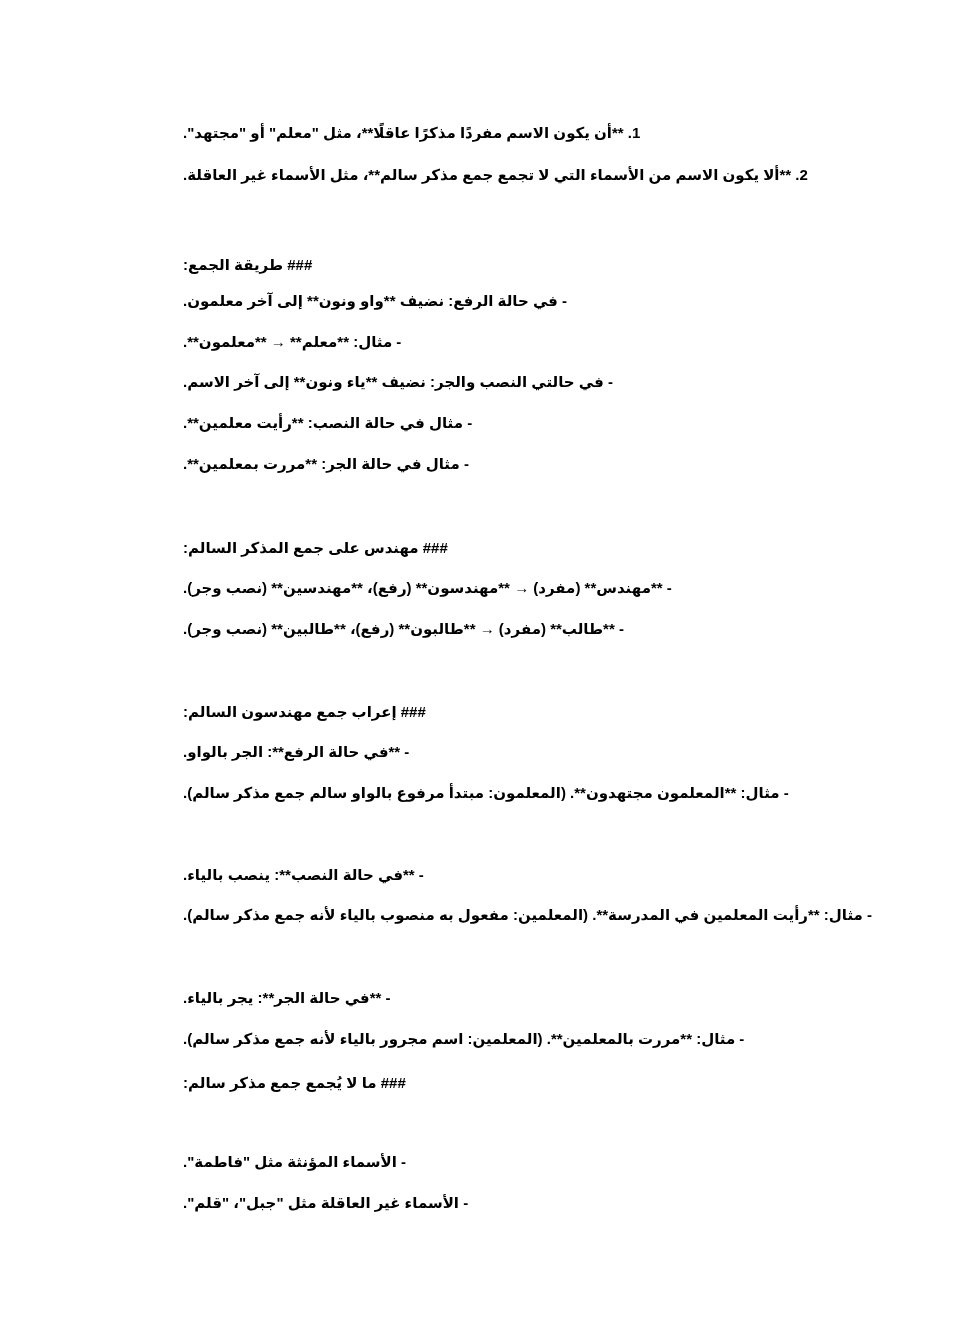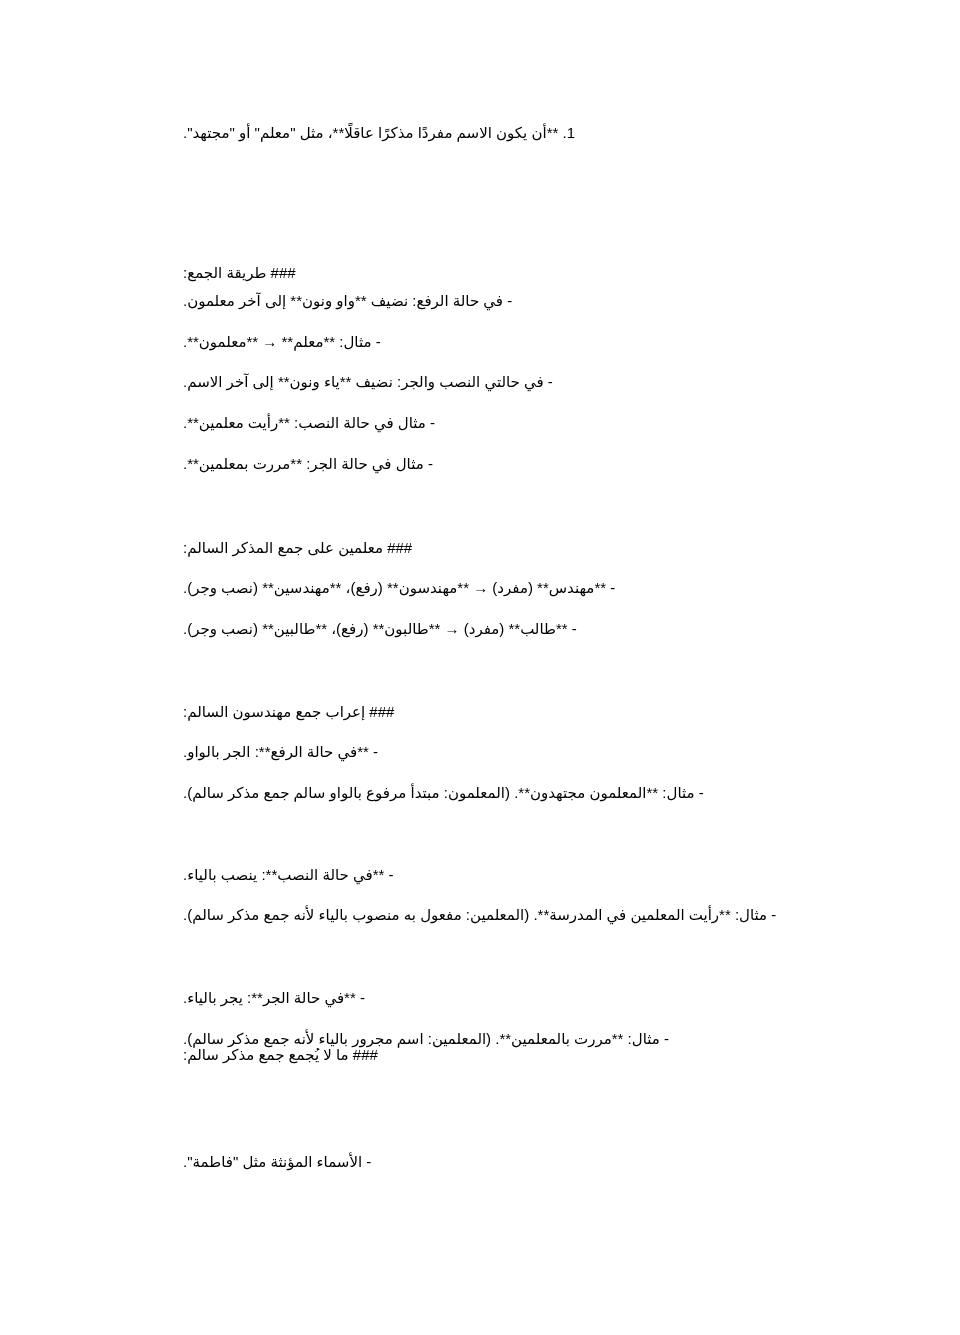--- a/index.html
+++ b/index.html
@@ -21,49 +21,51 @@
       top: 0;
       width: 960px;
       height: 1335px;
     }
     .line {
       position: absolute;
       left: 183px;
       direction: rtl;
       unicode-bidi: plaintext;
       white-space: nowrap;
-      font-weight: normal;
+      font-weight: bold;
       font-size: 15px;
       line-height: 22px;
       width: max-content;
       text-align: right;
     }
   </style>
 </head>
 <body>
 
 <div class="page">
   <div class="line" style="top:122px">1. **أن يكون الاسم مفردًا مذكرًا عاقلًا**، مثل "معلم" أو "مجتهد".</div>
+  <div class="line" style="top:164px">2. **ألا يكون الاسم من الأسماء التي لا تجمع جمع مذكر سالم**، مثل الأسماء غير العاقلة.</div>
 
-  <div class="line" style="top:262px">### طريقة الجمع:</div>
+  <div class="line" style="top:254px">### طريقة الجمع:</div>
   <div class="line" style="top:290px">- في حالة الرفع: نضيف **واو ونون** إلى آخر معلمون.</div>
   <div class="line" style="top:331px">- مثال: **معلم** → **معلمون**.</div>
   <div class="line" style="top:371px">- في حالتي النصب والجر: نضيف **ياء ونون** إلى آخر الاسم.</div>
   <div class="line" style="top:412px">- مثال في حالة النصب: **رأيت معلمين**.</div>
   <div class="line" style="top:453px">- مثال في حالة الجر: **مررت بمعلمين**.</div>
 
-  <div class="line" style="top:537px">### معلمين على جمع المذكر السالم:</div>
+  <div class="line" style="top:537px">### مهندس على جمع المذكر السالم:</div>
   <div class="line" style="top:577px">- **مهندس** (مفرد) → **مهندسون** (رفع)، **مهندسين** (نصب وجر).</div>
   <div class="line" style="top:618px">- **طالب** (مفرد) → **طالبون** (رفع)، **طالبين** (نصب وجر).</div>
 
   <div class="line" style="top:701px">### إعراب جمع مهندسون السالم:</div>
   <div class="line" style="top:741px">- **في حالة الرفع**: الجر بالواو.</div>
   <div class="line" style="top:782px">- مثال: **المعلمون مجتهدون**. (المعلمون: مبتدأ مرفوع بالواو سالم جمع مذكر سالم).</div>
 
   <div class="line" style="top:864px">- **في حالة النصب**: ينصب بالياء.</div>
   <div class="line" style="top:904px">- مثال: **رأيت المعلمين في المدرسة**. (المعلمين: مفعول به منصوب بالياء لأنه جمع مذكر سالم).</div>
 
   <div class="line" style="top:987px">- **في حالة الجر**: يجر بالياء.</div>
   <div class="line" style="top:1028px">- مثال: **مررت بالمعلمين**. (المعلمين: اسم مجرور بالياء لأنه جمع مذكر سالم).</div>
 
-  <div class="line" style="top:1044px">### ما لا يُجمع جمع مذكر سالم:</div>
+  <div class="line" style="top:1072px">### ما لا يُجمع جمع مذكر سالم:</div>
   <div class="line" style="top:1151px">- الأسماء المؤنثة مثل "فاطمة".</div>
+  <div class="line" style="top:1192px">- الأسماء غير العاقلة مثل "جبل"، "قلم".</div>
 </div>
 
 </body></html>

